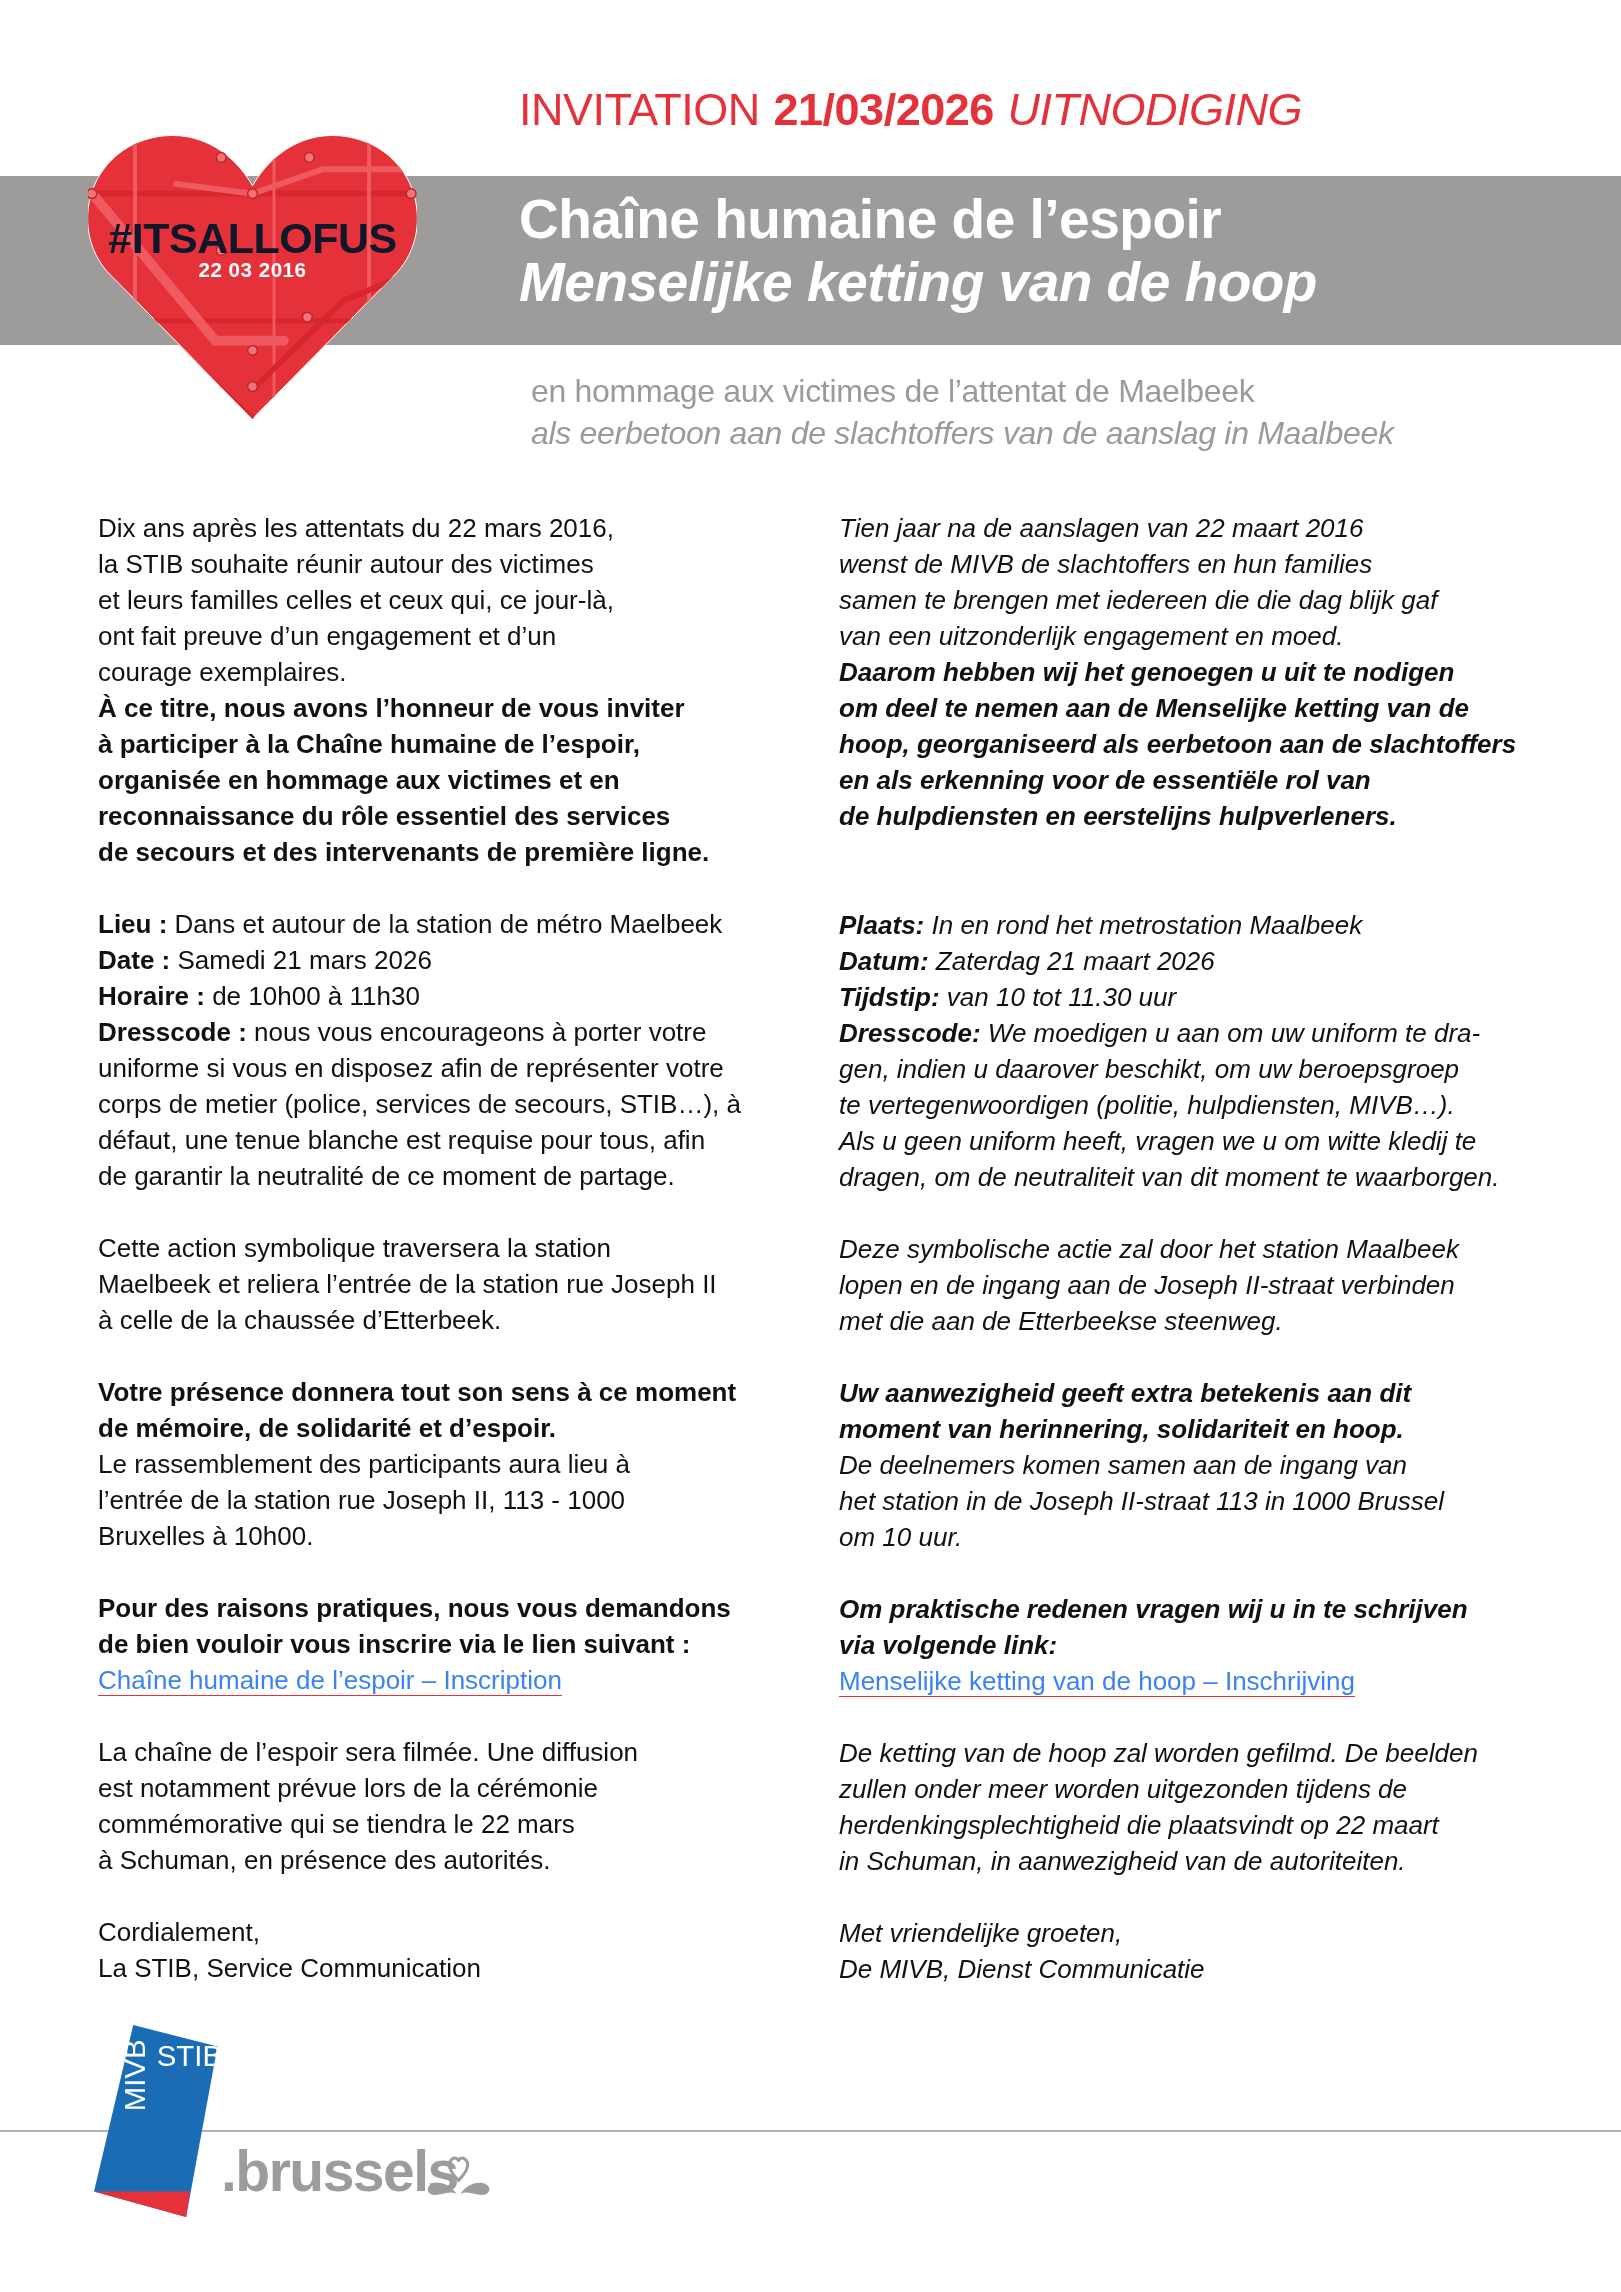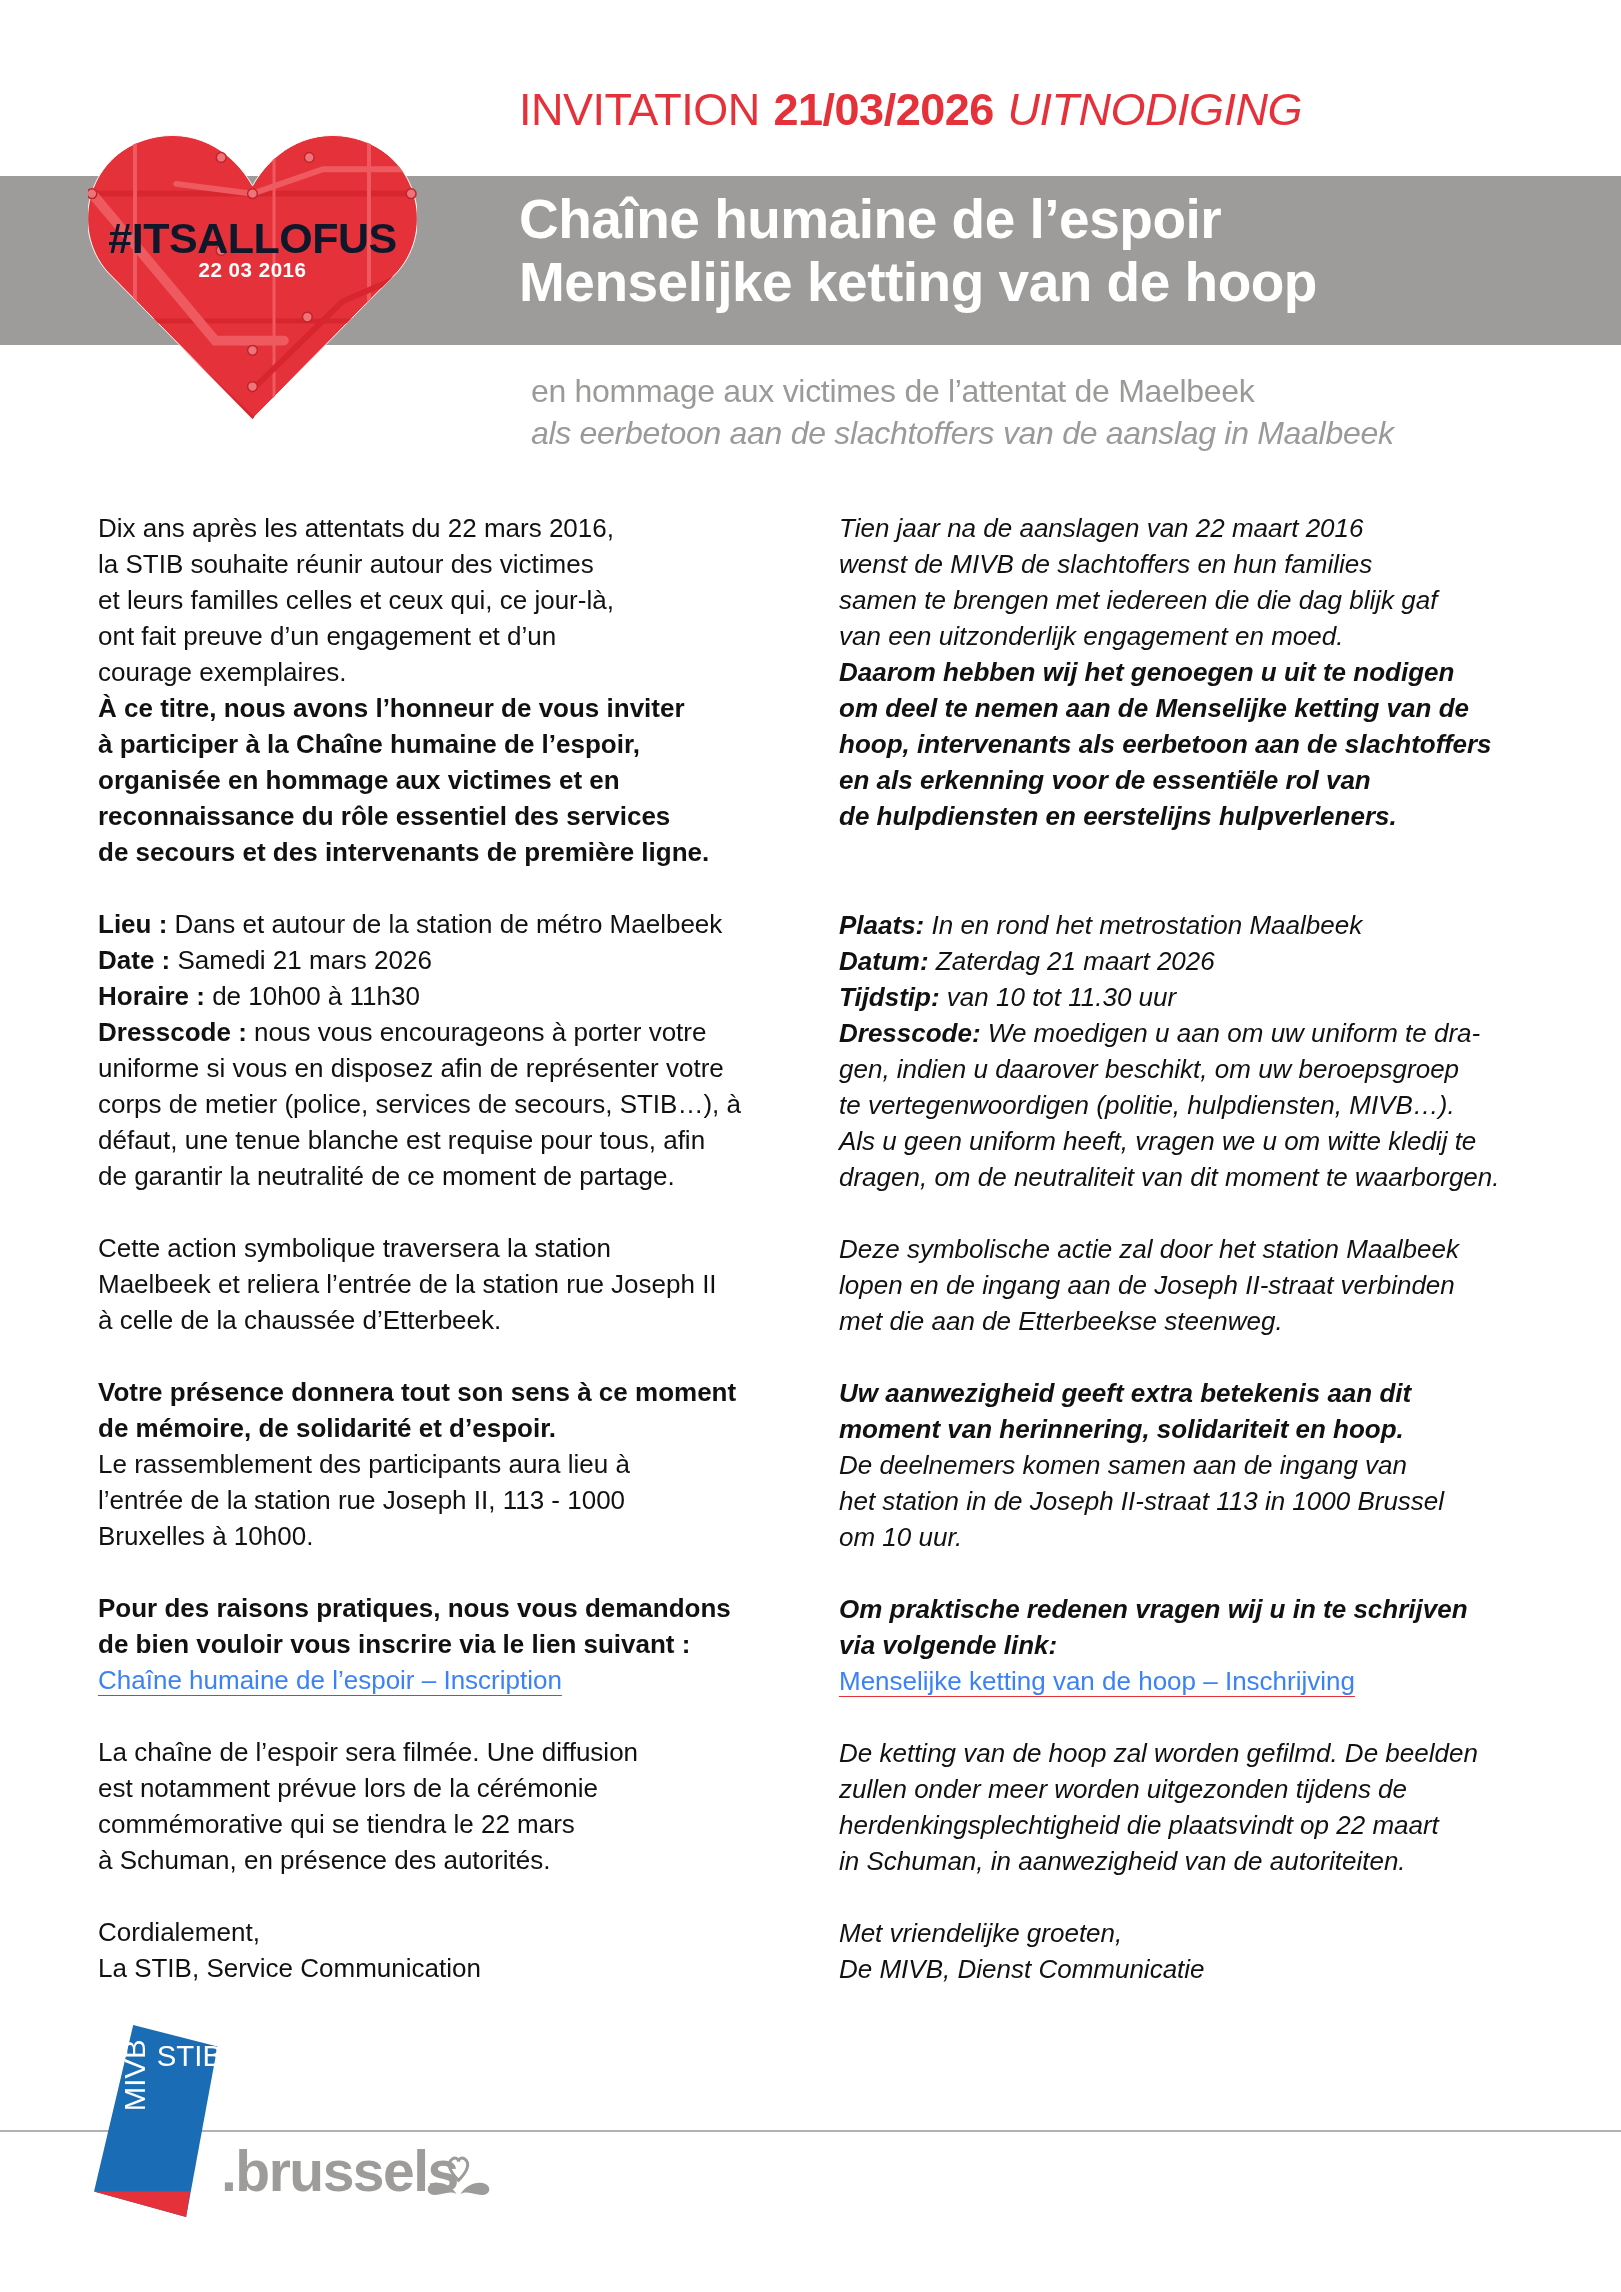--- a/index.html
+++ b/index.html
@@ -14,21 +14,21 @@
     .invite-line {
       position: absolute; left: 519px; top: 84px;
       font-size: 45px; color: #e5323a; white-space: nowrap; letter-spacing: -0.5px;
       font-family: "Liberation Sans Narrow", "Liberation Sans", sans-serif;
     }
     .invite-line .date { font-weight: bold; margin: 0 13.7px 0 13.7px; }
     .invite-line .nl { font-style: italic; }
 
     .title-block { position: absolute; left: 519px; top: 188px; color: #ffffff; }
     .title-fr { font-size: 55px; font-weight: bold; line-height: 63px; white-space: nowrap; letter-spacing: -0.5px; }
-    .title-nl { font-size: 55px; font-weight: bold; line-height: 63px; white-space: nowrap; letter-spacing: -0.5px; }
+    .title-nl { font-size: 55px; font-weight: bold; font-style: italic; line-height: 63px; white-space: nowrap; letter-spacing: -0.5px; }
 
     .subtitle { position: absolute; left: 531px; top: 370px; color: #9b9a99; font-size: 32px; line-height: 42px; white-space: nowrap; letter-spacing: -0.3px; }
     .subtitle .nl { font-style: italic; }
 
     
     .heart { position: absolute; left: 88px; top: 125px; width: 329px; height: 294px; }
     .heart-tag { position: absolute; left: 88px; top: 214px; width: 329px; text-align: center; color: #0f172a; font-weight: bold; font-size: 43px; letter-spacing: -0.5px; white-space: nowrap; }
     .heart-date { position: absolute; left: 88px; top: 258px; width: 329px; text-align: center; color: #fff; font-weight: bold; font-size: 20.6px; letter-spacing: 0.5px; }
 
     .col { position: absolute; top: 510px; width: 706px; font-size: 26px; line-height: 36px; }
@@ -155,21 +155,21 @@
 <div class="col nl">
   <p class="tight">
     <span class="line">Tien jaar na de aanslagen van 22 maart 2016</span>
     <span class="line">wenst de MIVB de slachtoffers en hun families</span>
     <span class="line">samen te brengen met iedereen die die dag blijk gaf</span>
     <span class="line">van een uitzonderlijk engagement en moed.</span>
   </p>
   <p style="margin-bottom:73px;">
     <b class="line">Daarom hebben wij het genoegen u uit te nodigen</b>
     <b class="line">om deel te nemen aan de Menselijke ketting van de</b>
-    <b class="line">hoop, intervenants als eerbetoon aan de slachtoffers</b>
+    <b class="line">hoop, georganiseerd als eerbetoon aan de slachtoffers</b>
     <b class="line">en als erkenning voor de essentiële rol van</b>
     <b class="line">de hulpdiensten en eerstelijns hulpverleners.</b>
   </p>
   <p>
     <span class="line"><b>Plaats:</b><span> In en rond het metrostation Maalbeek</span></span>
     <span class="line"><b>Datum:</b><span> Zaterdag 21 maart 2026</span></span>
     <span class="line"><b>Tijdstip:</b><span> van 10 tot 11.30 uur</span></span>
     <span class="line"><b>Dresscode:</b><span> We moedigen u aan om uw uniform te dra-</span></span>
     <span class="line">gen, indien u daarover beschikt, om uw beroepsgroep</span>
     <span class="line">te vertegenwoordigen (politie, hulpdiensten, MIVB…).</span>

